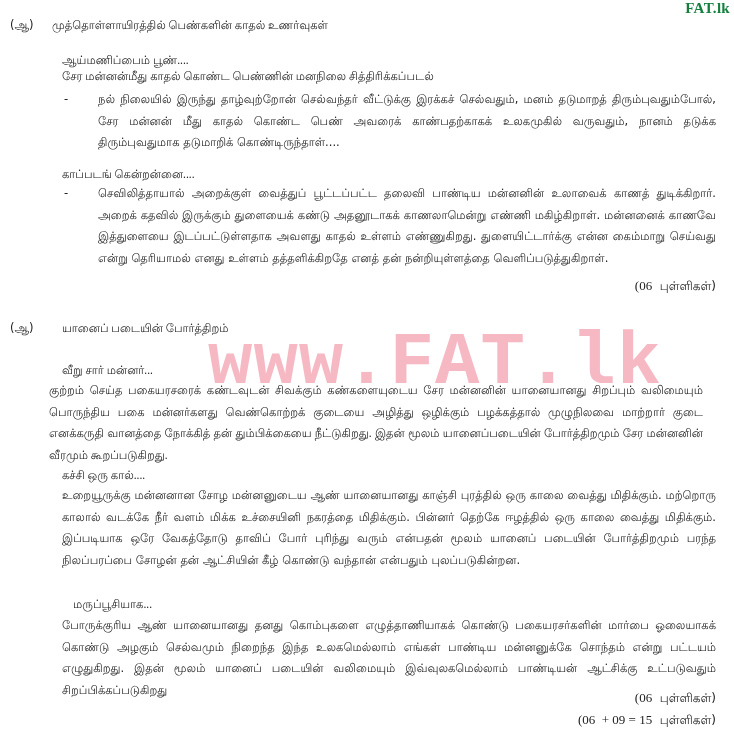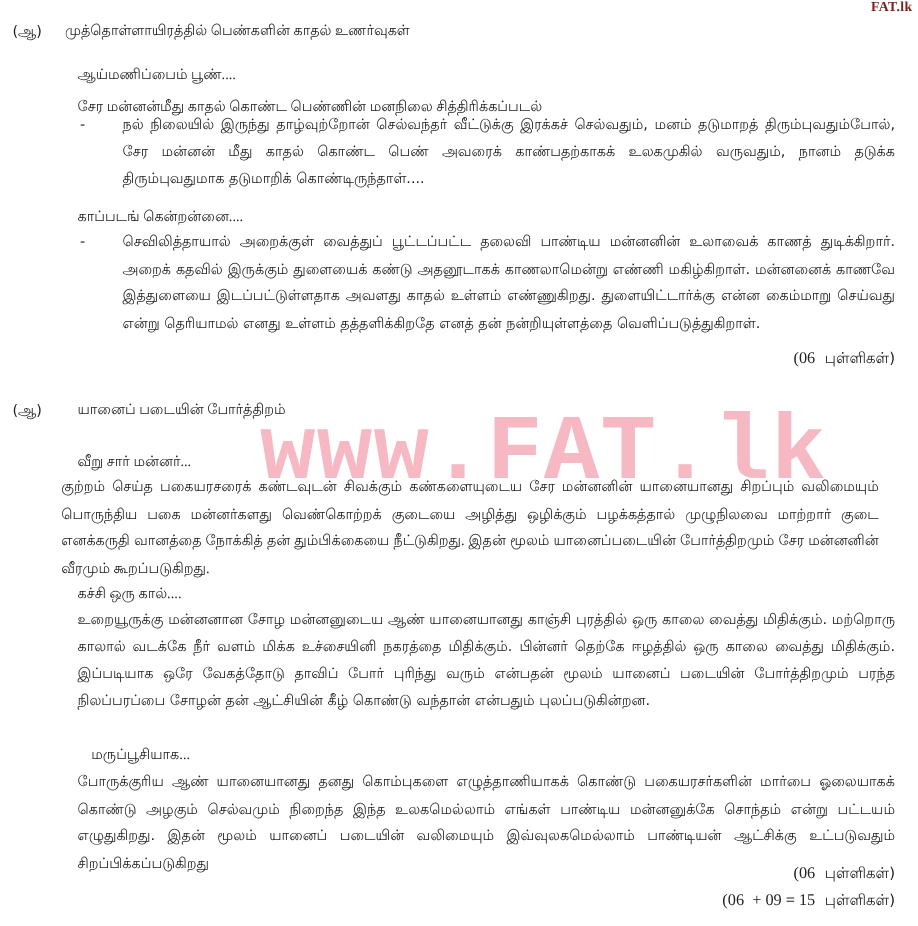--- a/index.html
+++ b/index.html
@@ -3,21 +3,21 @@
 <meta charset="utf-8">
 <style>
   html, body { margin: 0; padding: 0; }
   body {
     width: 734px; height: 741px; background: #ffffff; position: relative; overflow: hidden;
     font-family: "DejaVu Sans", "Liberation Sans", sans-serif; color: #222; font-size: 11.5px;
   }
   .logo {
     position: absolute; top: 0px; right: 4px;
     font-family: "Liberation Serif", "DejaVu Serif", serif; font-weight: bold;
-    color: #7f1d1d; font-size: 11px; letter-spacing: 0.3px;
+    color: #15803d; font-size: 15px; letter-spacing: 0.3px;
   }
   .watermark {
     position: absolute; left: 208px; top: 326px;
     font-family: Liberation Mono, monospace; font-weight: bold;
     font-size: 74px; color: #f6b9c4; letter-spacing: 1px; line-height: 1; z-index: 0;
     white-space: nowrap;
   }
   .line { position: absolute; white-space: nowrap; z-index: 1; line-height: 20px; font-family: Liberation Serif, serif; }
   .label { position: absolute; left: 10px; z-index: 1; line-height: 20px; }
   .para { position: absolute; z-index: 1; line-height: 21.5px; text-align: justify; text-align-last: left; }
@@ -28,21 +28,21 @@
 </head>
 <body>
 
 <div class="logo">FAT.lk</div>
 <div class="watermark">www.FAT.lk</div>
 
 <div class="label" style="top:15px;">(ஆ)</div>
 <div class="line" style="left:52px; top:15px;">முத்தொள்ளாயிரத்தில் பெண்களின் காதல் உணர்வுகள்</div>
 
 <div class="line" style="left:62px; top:50px;">ஆய்மணிப்பைம் பூண்....</div>
-<div class="line" style="left:62px; top:76px;text-align:right;">சேர  மன்னன்மீது காதல் கொண்ட பெண்ணின் மனநிலை சித்திரிக்கப்படல்</div>
+<div class="line" style="left:62px; top:66px;text-align:right;">சேர  மன்னன்மீது காதல் கொண்ட பெண்ணின் மனநிலை சித்திரிக்கப்படல்</div>
 <div class="bullet-dash" style="top:89px;">-</div>
 <div class="para" style="left:98px; top:89px; width:618px;">நல் நிலையில் இருந்து தாழ்வுற்றோன் செல்வந்தர் வீட்டுக்கு இரக்கச் செல்வதும், மனம் தடுமாறத் திரும்புவதும்போல், சேர மன்னன் மீது காதல் கொண்ட பெண் அவரைக் காண்பதற்காகக் உலகமுகில் வருவதும், நானம் தடுக்க திரும்புவதுமாக தடுமாறிக் கொண்டிருந்தாள்....</div>
 
 <div class="line" style="left:62px; top:164px;text-align:right;">காப்படங் கென்றன்னை....</div>
 <div class="bullet-dash" style="top:183px;">-</div>
 <div class="para" style="left:98px; top:183px; width:618px;">செவிலித்தாயால் அறைக்குள் வைத்துப் பூட்டப்பட்ட தலைவி பாண்டிய மன்னனின் உலாவைக் காணத் துடிக்கிறார். அறைக் கதவில் இருக்கும் துளையைக் கண்டு அதனூடாகக் காணலாமென்று எண்ணி மகிழ்கிறாள். மன்னனைக் காணவே இத்துளையை இடப்பட்டுள்ளதாக அவளது காதல் உள்ளம் எண்ணுகிறது. துளையிட்டார்க்கு என்ன கைம்மாறு செய்வது என்று தெரியாமல் எனது உள்ளம் தத்தளிக்கிறதே எனத் தன் நன்றியுள்ளத்தை வெளிப்படுத்துகிறாள்.</div>
 
 <div class="marks" style="top:276px;">
   <span class="num">(</span><span class="num">06</span>&nbsp; <span>புள்ளிகள்)</span>
 </div>

